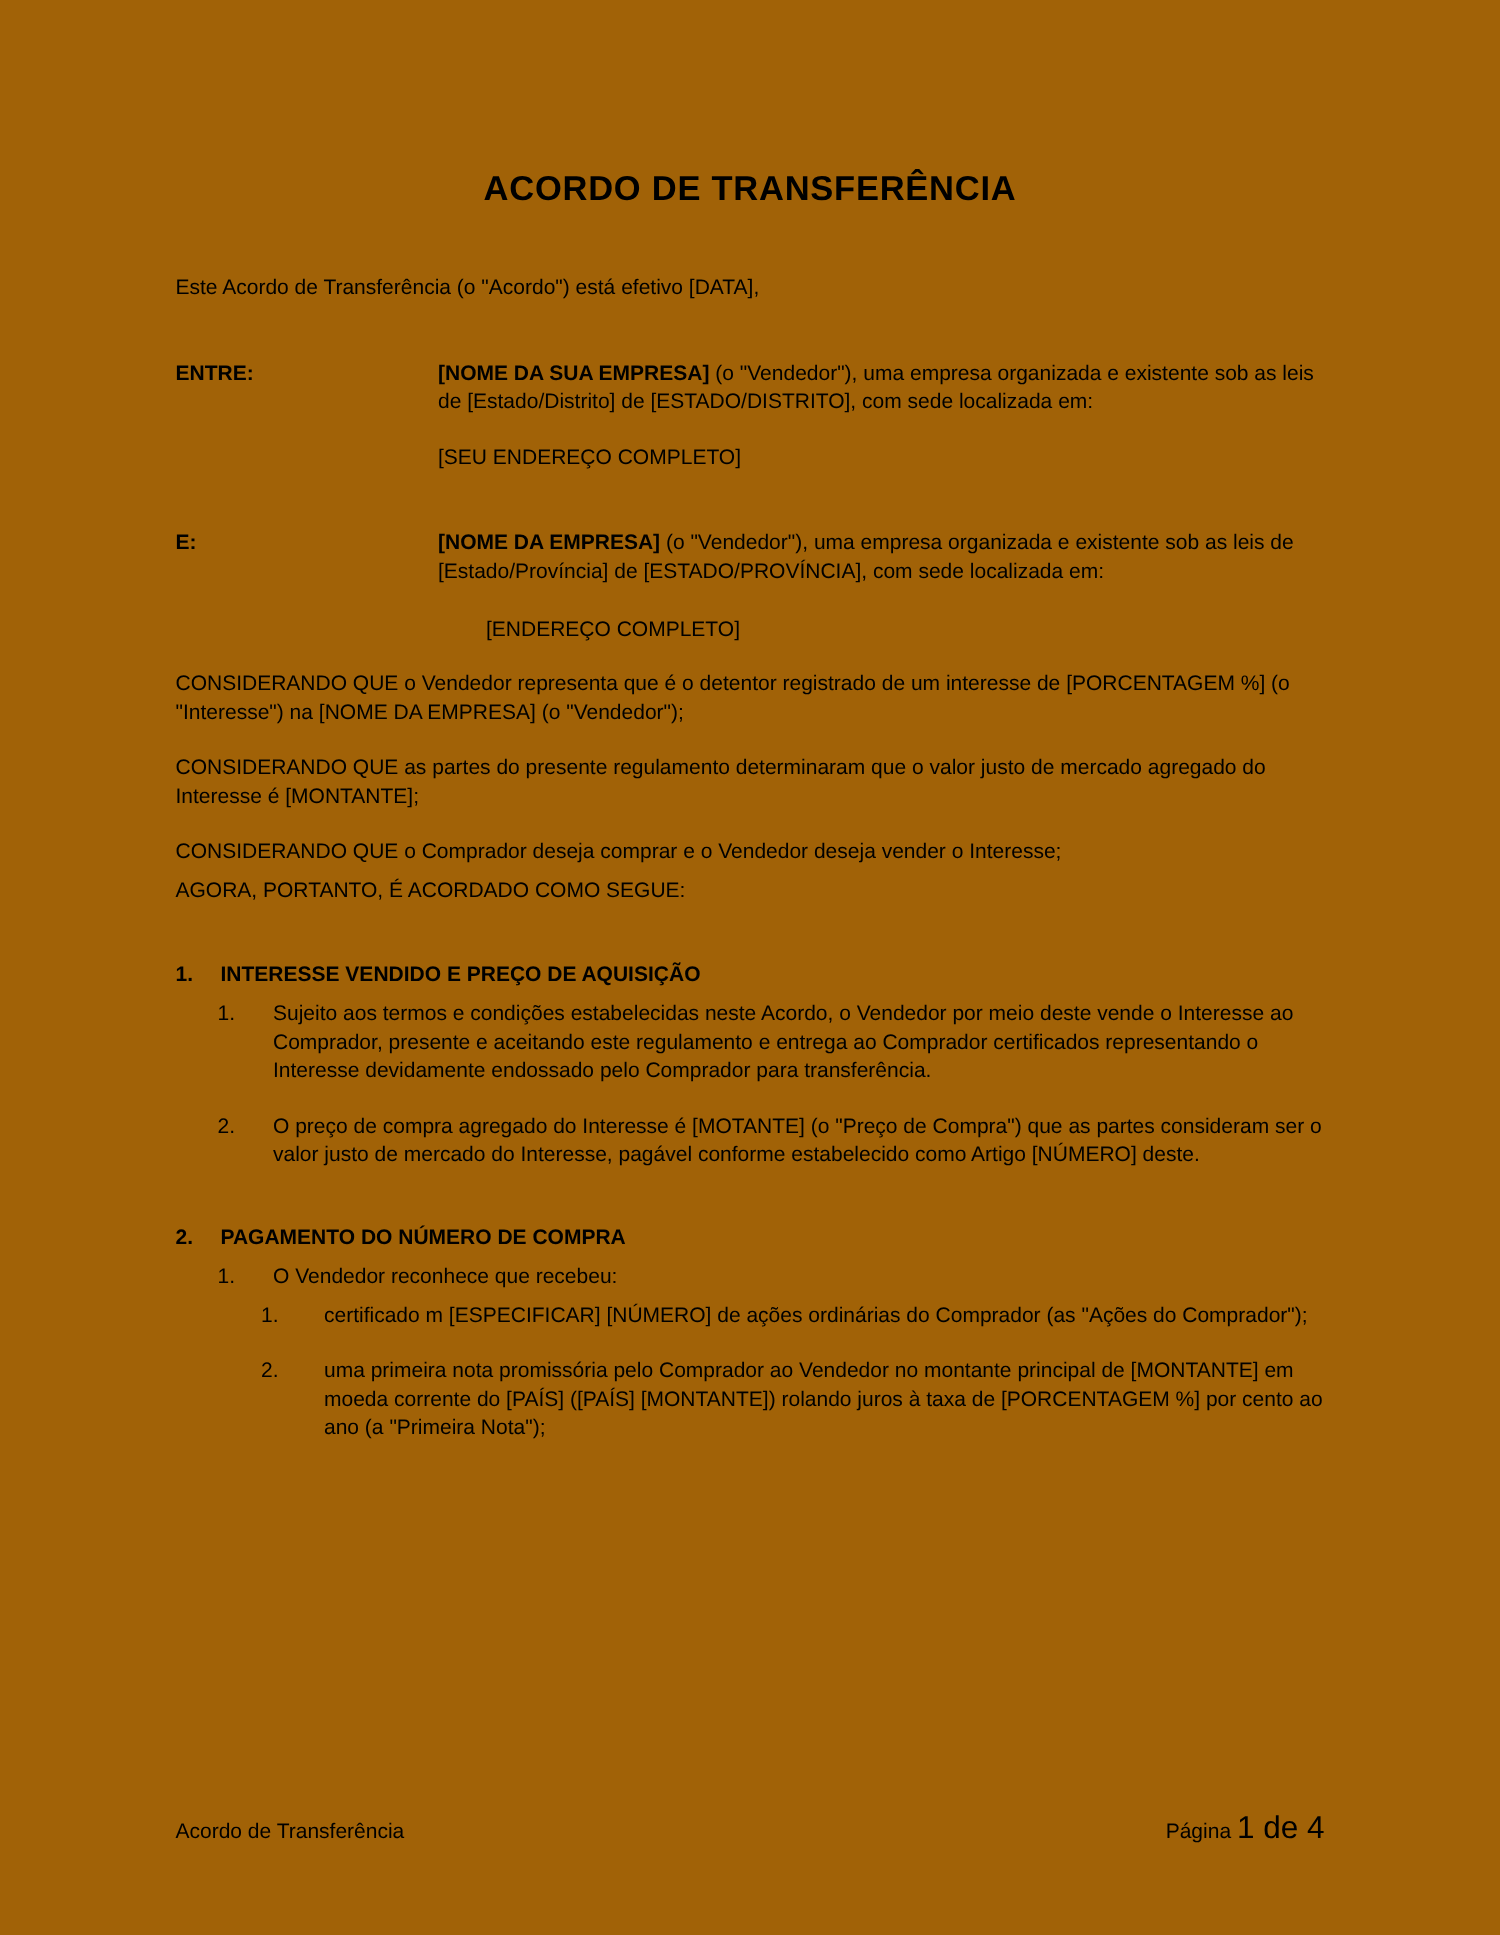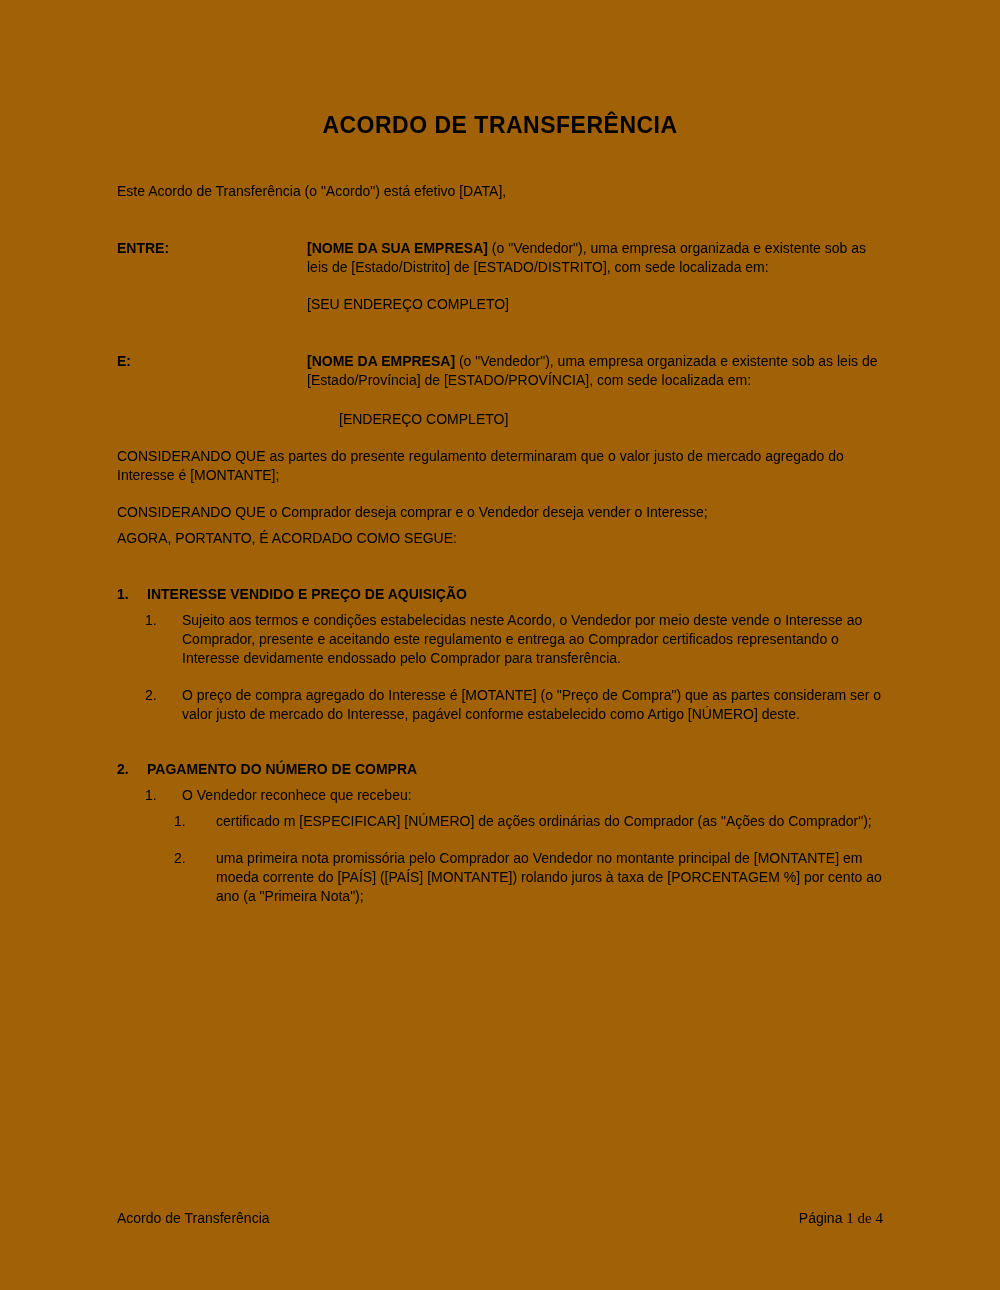--- a/index.html
+++ b/index.html
@@ -45,21 +45,21 @@
   }
   .party-body { flex: 1 1 auto; }
   .b { font-weight: bold; text-align: center; }
 
   .mt17 { margin-top: 17px; }
   .mt18 { margin-top: 18px; }
   .mt19 { margin-top: 7px; }
   .mt20 { margin-top: 20px; margin-left: 32px; }
   .mt36 { margin-top: 36px; }
   .mt37 { margin-top: 37px; }
-  .mt38 { margin-top: 38px; gap: 15px; }
+  .mt38 { margin-top: 38px; }
 
   .section-heading {
     display: flex;
     font-weight: bold;
   }
   .sec-num {
     width: 30px;
     flex: 0 0 30px;
   }
   .li {
@@ -75,22 +75,22 @@
   .footer {
     position: absolute;
     top: 1209px;
     left: 117px;
     right: 117px;
     display: flex;
     justify-content: space-between;
     align-items: baseline;
   }
   .serif {
-    font-family: Liberation Serif, serif;
-    font-size: 15px;
+    font-family: Liberation Sans, sans-serif;
+    font-size: 21px;
   }
 </style>
 </head>
 <body>
 
 <div class="page">
   <div class="content">
 
     <h1 class="title">ACORDO DE TRANSFERÊNCIA</h1>
 
@@ -105,20 +105,21 @@
     </div>
 
     <div class="party-row mt38">
       <div class="party-label">E:</div>
       <div class="party-body">
         <p><span class="b">[NOME DA EMPRESA]</span><span> (o "Vendedor"), uma empresa organizada e existente sob as leis de [Estado/Província] de [ESTADO/PROVÍNCIA], com sede localizada em:</span></p>
         <p class="mt20">[ENDEREÇO COMPLETO]</p>
       </div>
     </div>
 
+    <p class="mt17">CONSIDERANDO QUE o Vendedor representa que é o detentor registrado de um interesse de [PORCENTAGEM %] (o "Interesse") na [NOME DA EMPRESA] (o "Vendedor");</p>
     <p class="mt18">CONSIDERANDO QUE as partes do presente regulamento determinaram que o valor justo de mercado agregado do Interesse é [MONTANTE];</p>
     <p class="mt18">CONSIDERANDO QUE o Comprador deseja comprar e o Vendedor deseja vender o Interesse;</p>
     <p class="mt19">AGORA, PORTANTO, É ACORDADO COMO SEGUE:</p>
 
     <div class="section-heading mt37">
       <span class="sec-num">1.</span>
       <span class="sec-title">INTERESSE VENDIDO E PREÇO DE AQUISIÇÃO</span>
     </div>
 
     <div class="li level1 mt19">

